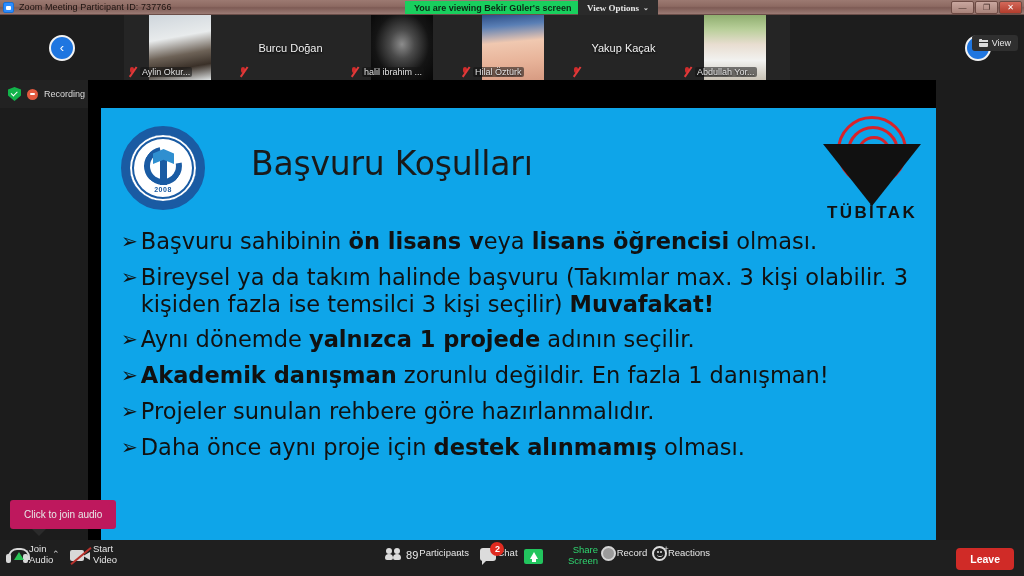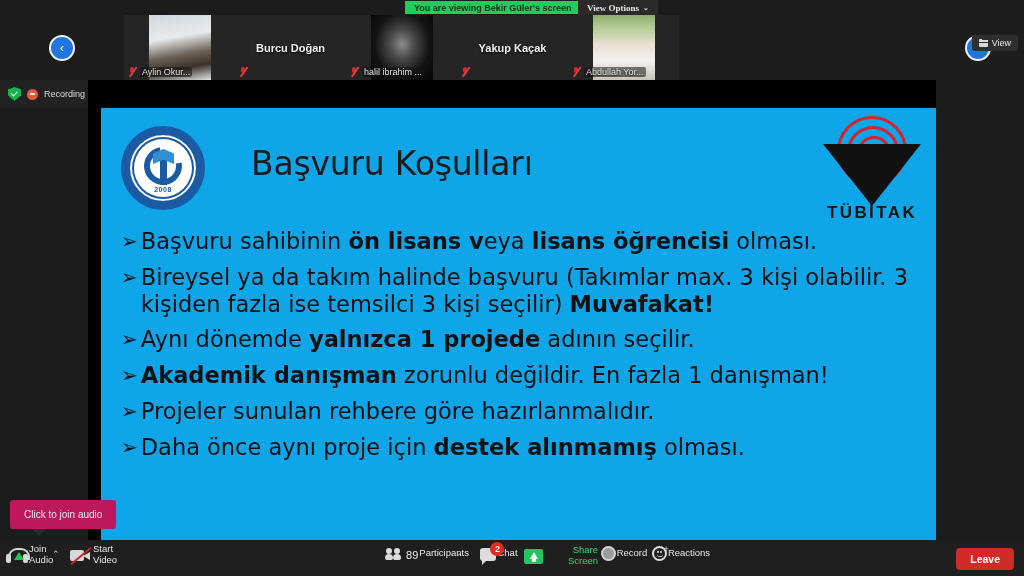--- a/index.html
+++ b/index.html
@@ -74,21 +74,21 @@
   .tile {
     position: relative; width: 111px; height: 65px; flex: 0 0 auto;
     background: #252525; overflow: hidden;
     display: flex; align-items: center; justify-content: center;
   }
   .tile .thumb {
     position: absolute; left: 50%; transform: translateX(-50%);
     top: 0; width: 62px; height: 65px;
   }
   .tile-name-only {
-    color: #f2f2f2; font-size: 11px; font-weight: bold; text-align: center;
+    color: #f2f2f2; font-size: 11px; font-weight: normal; text-align: center;
     text-shadow: 0 1px 2px #000;
   }
   .tile-footer {
     position: absolute; left: 0; bottom: 2px; width: 100%;
     display: flex; align-items: center; gap: 3px; padding-left: 4px;
   }
   .mic-off {
     width: 9px; height: 12px; position: relative; flex: 0 0 auto;
   }
   .mic-off::before {
@@ -380,20 +380,30 @@
   .ph-a { background: linear-gradient(170deg,#cfd6dc 0%,#e8ebec 35%,#6d6257 60%,#3a3028 78%,#dfe3e4 100%); }
   .ph-b { background: radial-gradient(ellipse at 50% 45%, #8c8c8c 0%, #4a4a4a 28%, #141414 62%, #050505 100%); }
   .ph-c { background: linear-gradient(175deg,#2c4d86 0%,#5a7fb5 18%,#f0c8b0 42%,#e8b49a 70%,#d79b82 100%); }
   .ph-d { background: linear-gradient(180deg,#8fae6f 0%,#b9cf9a 22%,#e8ddd0 45%,#f2f2f0 70%,#c9c3b6 100%); }
 </style>
 </head>
 <body>
 
 <div id="app">
 
+  <div class="titlebar">
+    <div class="tb-icon"></div>
+    <div class="tb-title">Zoom Meeting Participant ID: 737766</div>
+    <div class="tb-spacer"></div>
+    <div class="win-btns">
+      <div class="win-btn">—</div>
+      <div class="win-btn">❐</div>
+      <div class="win-btn close">✕</div>
+    </div>
+  </div>
 
   <div class="viewing-banner">You are viewing Bekir Güler's screen</div>
   <div class="view-options">
     <span>View Options</span>
     <span class="caret-d">⌄</span>
   </div>
 
   <div class="filmstrip">
     <div class="strip-nav">
       <div class="nav-circle">‹</div>
@@ -417,20 +427,27 @@
       </div>
 
       <div class="tile">
         <div class="thumb ph-b"></div>
         <div class="tile-footer">
           <div class="mic-off"></div>
           <div class="tile-label">halil ibrahim ...</div>
         </div>
       </div>
 
+      <div class="tile">
+        <div class="thumb ph-c"></div>
+        <div class="tile-footer">
+          <div class="mic-off"></div>
+          <div class="tile-label">Hilal Öztürk</div>
+        </div>
+      </div>
 
       <div class="tile">
         <div class="tile-name-only">Yakup Kaçak</div>
         <div class="tile-footer">
           <div class="mic-off"></div>
           <div class="tile-label"></div>
         </div>
       </div>
 
       <div class="tile">

